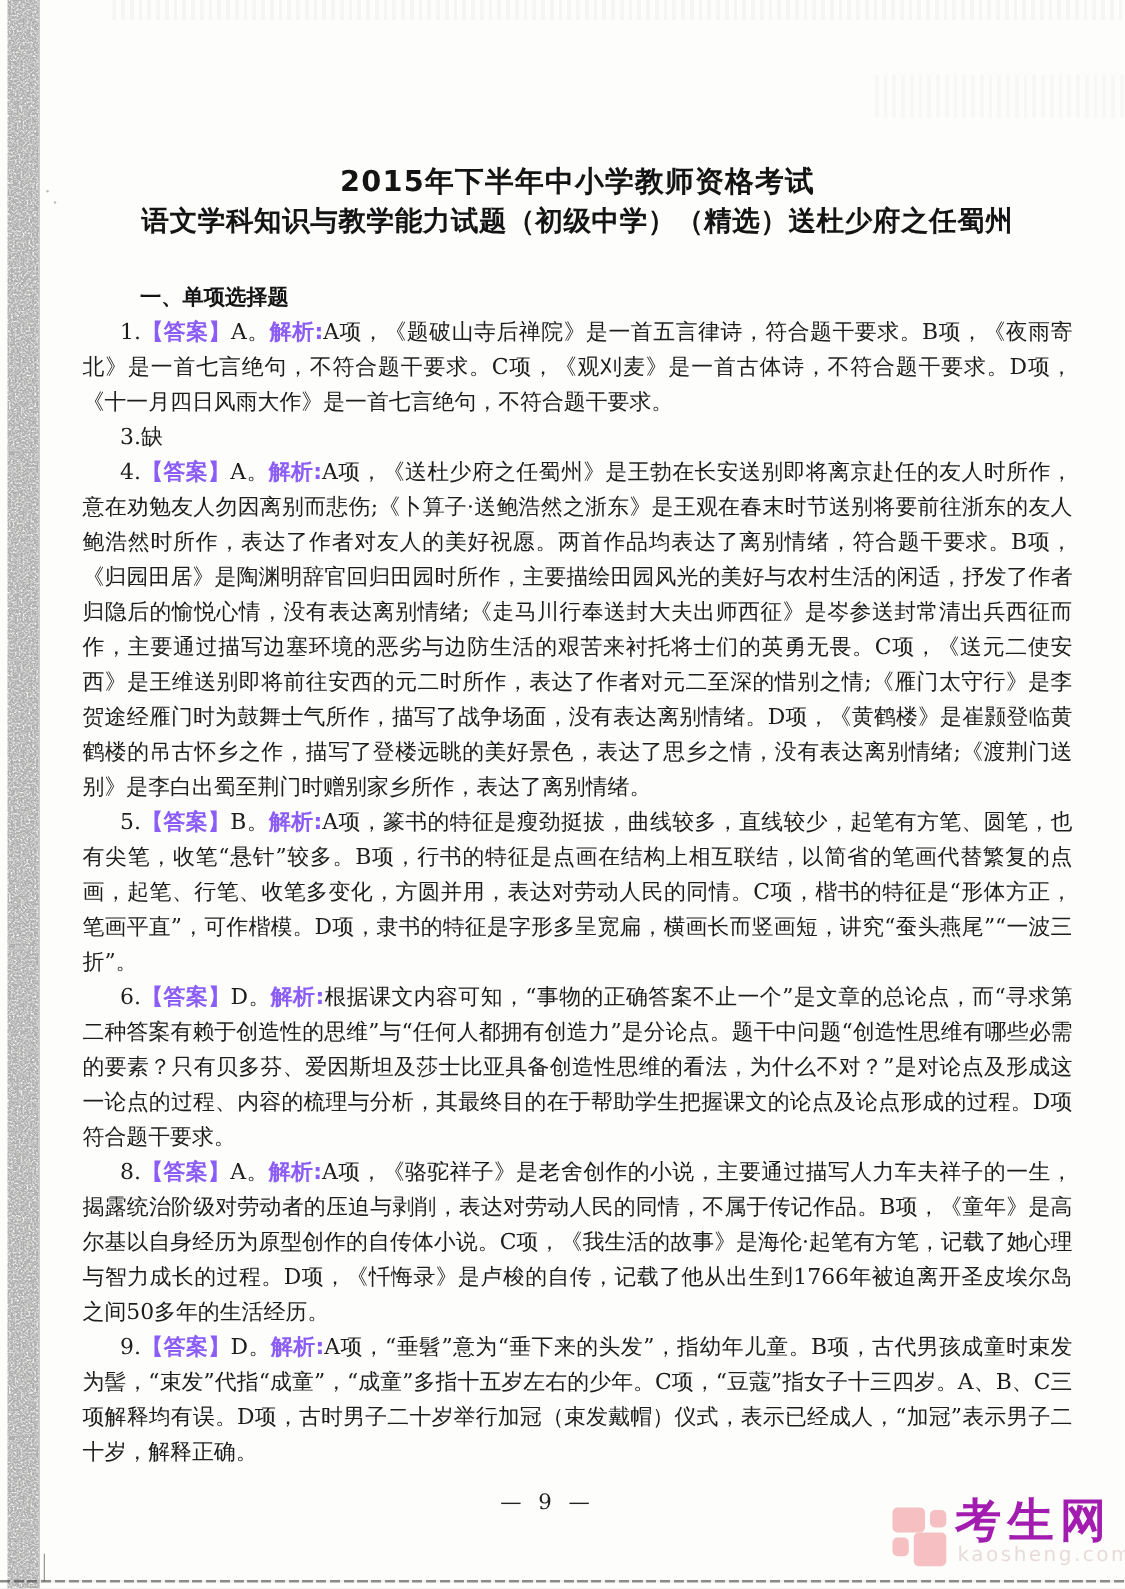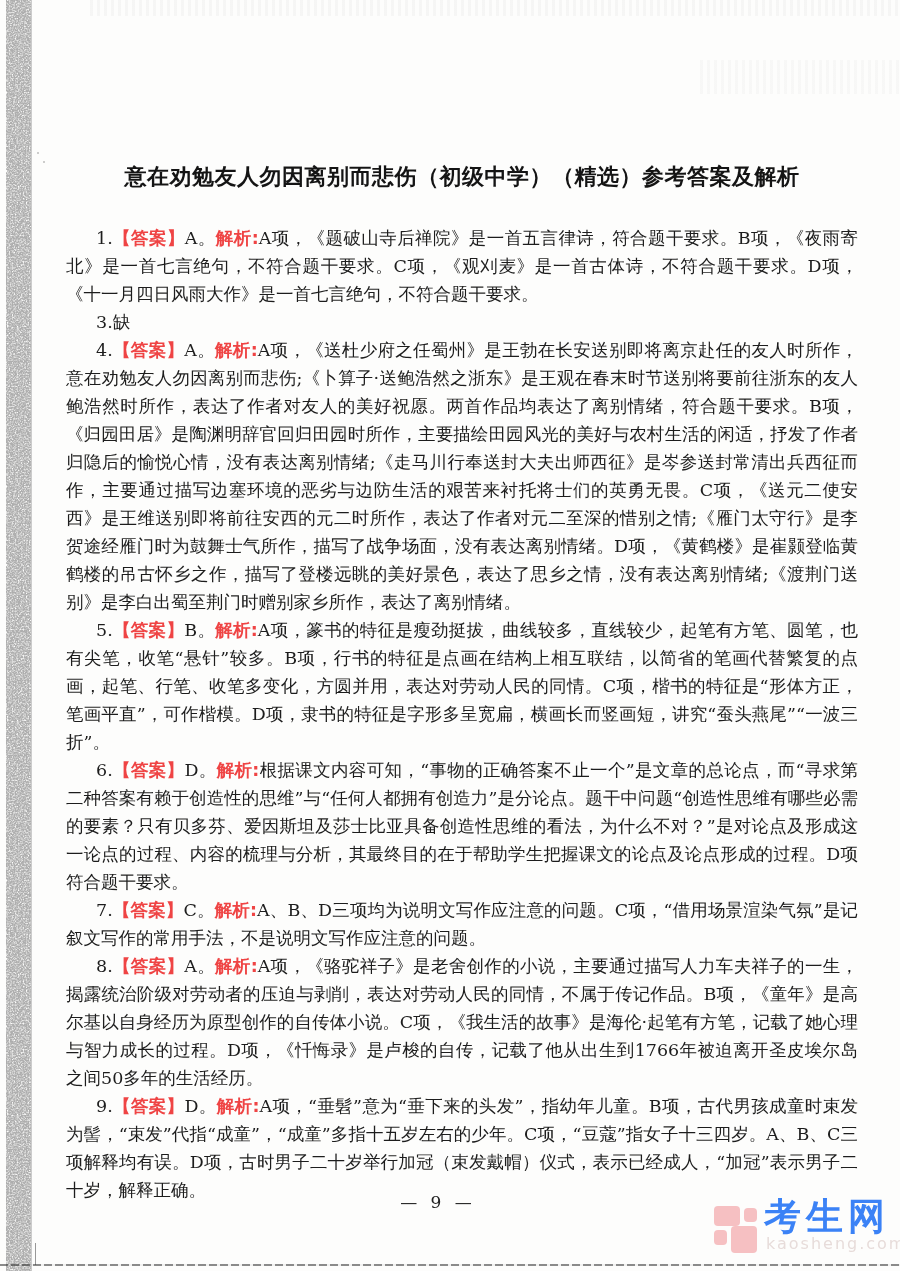--- a/index.html
+++ b/index.html
@@ -27,21 +27,21 @@
   .title{position:absolute;left:33px;width:858px;text-align:center;
     font-family:"DejaVu Sans", sans-serif;font-weight:bold;color:#141414;}
   .title1{top:130px;font-size:23px;letter-spacing:1px;}
   .title2{top:162px;font-size:22px;letter-spacing:.5px;}
   
   .content{position:absolute;left:66px;top:224px;width:792px;
     font-size:17.5px;line-height:28px;text-align:justify;color:#1d1d1d;}
   .section-heading{font-family:"DejaVu Sans", sans-serif;font-weight:bold;
     font-size:17px;text-indent:46px;margin:0;color:#141414;}
   .item{margin:0;text-indent:30px;}
-  .lbl{font-family:"DejaVu Sans", sans-serif;font-weight:bold;color:#ef4444;}
+  .lbl{font-family:"DejaVu Sans", sans-serif;font-weight:bold;color:#8b5cf6;}
   
   .pagenum{position:absolute;top:1192px;left:0;width:876px;text-align:center;
     font-size:17px;letter-spacing:4px;color:#222;}
   
   .watermark{position:absolute;left:712px;top:1196px;width:180px;height:62px;}
   .wm-block{position:absolute;border-radius:4px;}
   .wm-b1{left:2px;top:10px;width:26px;height:20px;}
   .wm-b2{left:32px;top:12px;width:13px;height:14px;}
   .wm-b3{left:2px;top:34px;width:13px;height:15px;}
   .wm-b4{left:19px;top:30px;width:26px;height:27px;}
@@ -63,47 +63,48 @@
     <rect width="25" height="1271" filter="url(#grain)"></rect>
   </svg>
   <div class="noise-edge-line"></div>
   <div class="corner-line"></div>
   <div class="top-stripes-a"></div>
   <div class="top-stripes-b"></div>
   <div class="bottom-edge"></div>
   <div class="speck" style="left:37px;top:152px"></div>
   <div class="speck" style="left:43px;top:161px"></div>
 
-  <div class="title title2">意在劝勉友人勿因离别而悲伤（初级中学）（精选）参考答案及解析</div>
+  <div class="title title1">2015年下半年中小学教师资格考试</div>
+  <div class="title title2">语文学科知识与教学能力试题（初级中学）（精选）送杜少府之任蜀州</div>
 
   <div class="content">
+    <p class="section-heading">一、单项选择题</p>
 
     <p class="item"><span class="num">1.</span><span class="lbl">【答案】</span><span class="ans">A。</span><span class="lbl">解析:</span><span class="analysis">A项，《题破山寺后禅院》是一首五言律诗，符合题干要求。B项，《夜雨寄北》是一首七言绝句，不符合题干要求。C项，《观刈麦》是一首古体诗，不符合题干要求。D项，《十一月四日风雨大作》是一首七言绝句，不符合题干要求。</span></p>
 
 
     <p class="item"><span class="num">3.</span><span class="analysis">缺</span></p>
 
     <p class="item"><span class="num">4.</span><span class="lbl">【答案】</span><span class="ans">A。</span><span class="lbl">解析:</span><span class="analysis">A项，《送杜少府之任蜀州》是王勃在长安送别即将离京赴任的友人时所作，意在劝勉友人勿因离别而悲伤;《卜算子·送鲍浩然之浙东》是王观在春末时节送别将要前往浙东的友人鲍浩然时所作，表达了作者对友人的美好祝愿。两首作品均表达了离别情绪，符合题干要求。B项，《归园田居》是陶渊明辞官回归田园时所作，主要描绘田园风光的美好与农村生活的闲适，抒发了作者归隐后的愉悦心情，没有表达离别情绪;《走马川行奉送封大夫出师西征》是岑参送封常清出兵西征而作，主要通过描写边塞环境的恶劣与边防生活的艰苦来衬托将士们的英勇无畏。C项，《送元二使安西》是王维送别即将前往安西的元二时所作，表达了作者对元二至深的惜别之情;《雁门太守行》是李贺途经雁门时为鼓舞士气所作，描写了战争场面，没有表达离别情绪。D项，《黄鹤楼》是崔颢登临黄鹤楼的吊古怀乡之作，描写了登楼远眺的美好景色，表达了思乡之情，没有表达离别情绪;《渡荆门送别》是李白出蜀至荆门时赠别家乡所作，表达了离别情绪。</span></p>
 
     <p class="item"><span class="num">5.</span><span class="lbl">【答案】</span><span class="ans">B。</span><span class="lbl">解析:</span><span class="analysis">A项，篆书的特征是瘦劲挺拔，曲线较多，直线较少，起笔有方笔、圆笔，也有尖笔，收笔“悬针”较多。B项，行书的特征是点画在结构上相互联结，以简省的笔画代替繁复的点画，起笔、行笔、收笔多变化，方圆并用，表达对劳动人民的同情。C项，楷书的特征是“形体方正，笔画平直”，可作楷模。D项，隶书的特征是字形多呈宽扁，横画长而竖画短，讲究“蚕头燕尾”“一波三折”。</span></p>
 
     <p class="item"><span class="num">6.</span><span class="lbl">【答案】</span><span class="ans">D。</span><span class="lbl">解析:</span><span class="analysis">根据课文内容可知，“事物的正确答案不止一个”是文章的总论点，而“寻求第二种答案有赖于创造性的思维”与“任何人都拥有创造力”是分论点。题干中问题“创造性思维有哪些必需的要素？只有贝多芬、爱因斯坦及莎士比亚具备创造性思维的看法，为什么不对？”是对论点及形成这一论点的过程、内容的梳理与分析，其最终目的在于帮助学生把握课文的论点及论点形成的过程。D项符合题干要求。</span></p>
 
-    <p class="item"><span class="num">7.</span><span class="lbl">【答案】</span><span class="ans">C。</span><span class="lbl">解析:</span><span class="analysis">A、B、D三项均为说明文写作应注意的问题。C项，“借用场景渲染气氛”是记叙文写作的常用手法，不是说明文写作应注意的问题。</span></p>
 
     <p class="item"><span class="num">8.</span><span class="lbl">【答案】</span><span class="ans">A。</span><span class="lbl">解析:</span><span class="analysis">A项，《骆驼祥子》是老舍创作的小说，主要通过描写人力车夫祥子的一生，揭露统治阶级对劳动者的压迫与剥削，表达对劳动人民的同情，不属于传记作品。B项，《童年》是高尔基以自身经历为原型创作的自传体小说。C项，《我生活的故事》是海伦·起笔有方笔，记载了她心理与智力成长的过程。D项，《忏悔录》是卢梭的自传，记载了他从出生到1766年被迫离开圣皮埃尔岛之间50多年的生活经历。</span></p>
 
     <p class="item"><span class="num">9.</span><span class="lbl">【答案】</span><span class="ans">D。</span><span class="lbl">解析:</span><span class="analysis">A项，“垂髫”意为“垂下来的头发”，指幼年儿童。B项，古代男孩成童时束发为髻，“束发”代指“成童”，“成童”多指十五岁左右的少年。C项，“豆蔻”指女子十三四岁。A、B、C三项解释均有误。D项，古时男子二十岁举行加冠（束发戴帽）仪式，表示已经成人，“加冠”表示男子二十岁，解释正确。</span></p>
 
   </div>
 
   <div class="pagenum">— 9 —</div>
 
   <div class="watermark">
     <div class="wm-block wm-b1" style="background: rgb(246, 192, 194);"></div>
     <div class="wm-block wm-b2" style="background: rgb(246, 192, 194);"></div>
     <div class="wm-block wm-b3" style="background: rgb(246, 192, 194);"></div>
     <div class="wm-block wm-b4" style="background: rgb(246, 192, 194);"></div>
-    <div class="wm-name" style="color: #3b82f6; text-align: center;">考生网</div>
+    <div class="wm-name" style="color: #a21caf; text-align: center;">考生网</div>
     <div class="wm-url" style="color: rgb(231, 220, 218);">kaosheng.com</div>
   </div>
 
 </div>
 
 </body></html>

